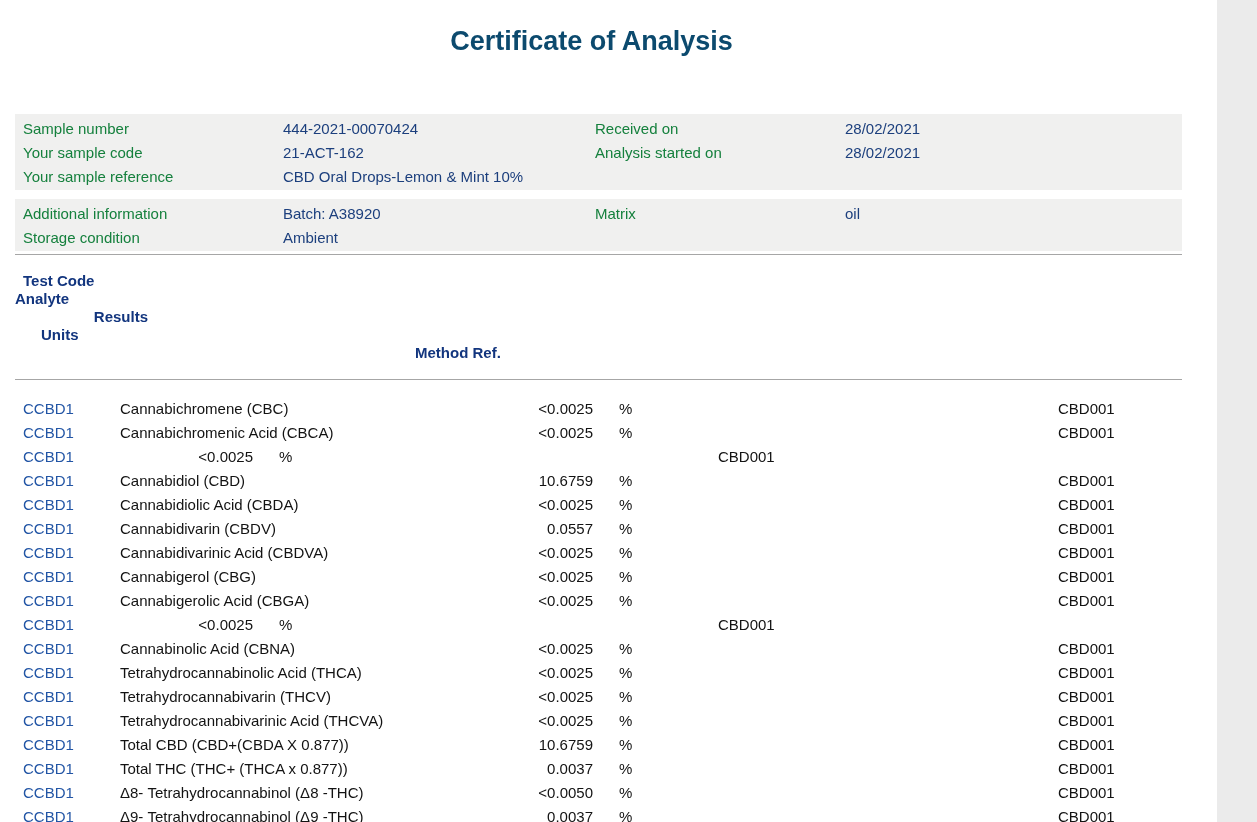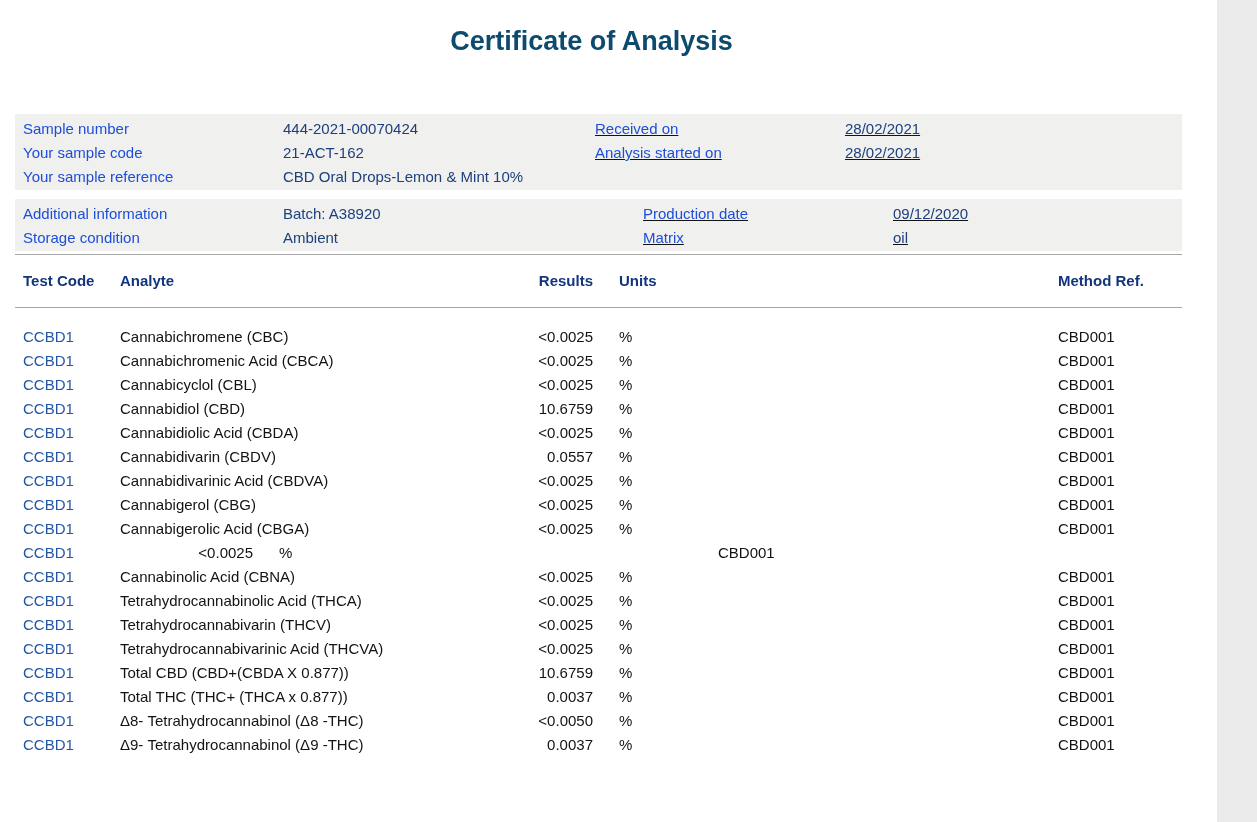--- a/index.html
+++ b/index.html
@@ -25,44 +25,45 @@
     color:#0c4a6e;
   }
 
   .info-box {
     margin:0 0 0 15px; width:1167px;
     background:#F0F0EF;
     padding:3px 0 1px 8px;
     display:flex;
   }
   .box1 { margin-top:57px; }
-  .box2 { margin-top:9px;gap:48px; }
+  .box2 { margin-top:9px; }
   .col-left  { width:572px; }
-  .col-right { flex:1;text-decoration:underline; }
+  .col-right { flex:1; }
   .field { display:flex; line-height:24px; font-size:15px; }
-  .field-label { color:#1d4ed8; }
+  .field-label { color:#15803d; }
   .col-left  .field-label { width:260px; }
   .col-right .field-label { width:250px; }
   .field-value { color:#1C3F7D;text-align:center; }
 
   .rule {
     margin-left:15px; width:1167px;
     border:none; border-top:1px solid #A6A6A6;
     height:0;
   }
   .rule-top { margin-top:3px; }
 
   .thead-row, .trow {
     margin-left:15px; width:1167px;
     display:flex; font-size:15px;
   }
   .thead-row {
     padding:9px 0 9px 0;
     font-weight:bold; color:#12357E;
     line-height:18px;
+    flex-direction:column;
   }
   .c1 { width:105px; padding-left:8px; }
   .c2 { width:340px; }
   .c3 { width:133px; text-align:right; }
   .c4 { width:65px;  padding-left:26px; }
   .c5 { flex:1; padding-left:400px; }
 
   .tbody { padding-top:9px; }
   .trow { line-height:24px; }
   .trow .c1 { color:#2255A5; }
@@ -110,24 +111,20 @@
         <span class="field-label">Additional information</span>
         <span class="field-value">Batch: A38920</span>
       </div>
       <div class="field">
         <span class="field-label">Storage condition</span>
         <span class="field-value">Ambient</span>
       </div>
     </div>
     <div class="col-right">
       <div class="field">
-        <span class="field-label">Production date</span>
-        <span class="field-value">09/12/2020</span>
-      </div>
-      <div class="field">
         <span class="field-label">Matrix</span>
         <span class="field-value">oil</span>
       </div>
     </div>
   </div>
 
   <hr class="rule rule-top">
   <div class="thead-row">
     <div class="c1">Test Code</div>
     <div class="c2">Analyte</div>
@@ -147,21 +144,20 @@
     </div>
     <div class="trow">
       <div class="c1">CCBD1</div>
       <div class="c2">Cannabichromenic Acid (CBCA)</div>
       <div class="c3">&lt;0.0025</div>
       <div class="c4">%</div>
       <div class="c5">CBD001</div>
     </div>
     <div class="trow">
       <div class="c1">CCBD1</div>
-      <div class="c2">Cannabicyclol (CBL)</div>
       <div class="c3">&lt;0.0025</div>
       <div class="c4">%</div>
       <div class="c5">CBD001</div>
     </div>
     <div class="trow">
       <div class="c1">CCBD1</div>
       <div class="c2">Cannabidiol (CBD)</div>
       <div class="c3">10.6759</div>
       <div class="c4">%</div>
       <div class="c5">CBD001</div>

